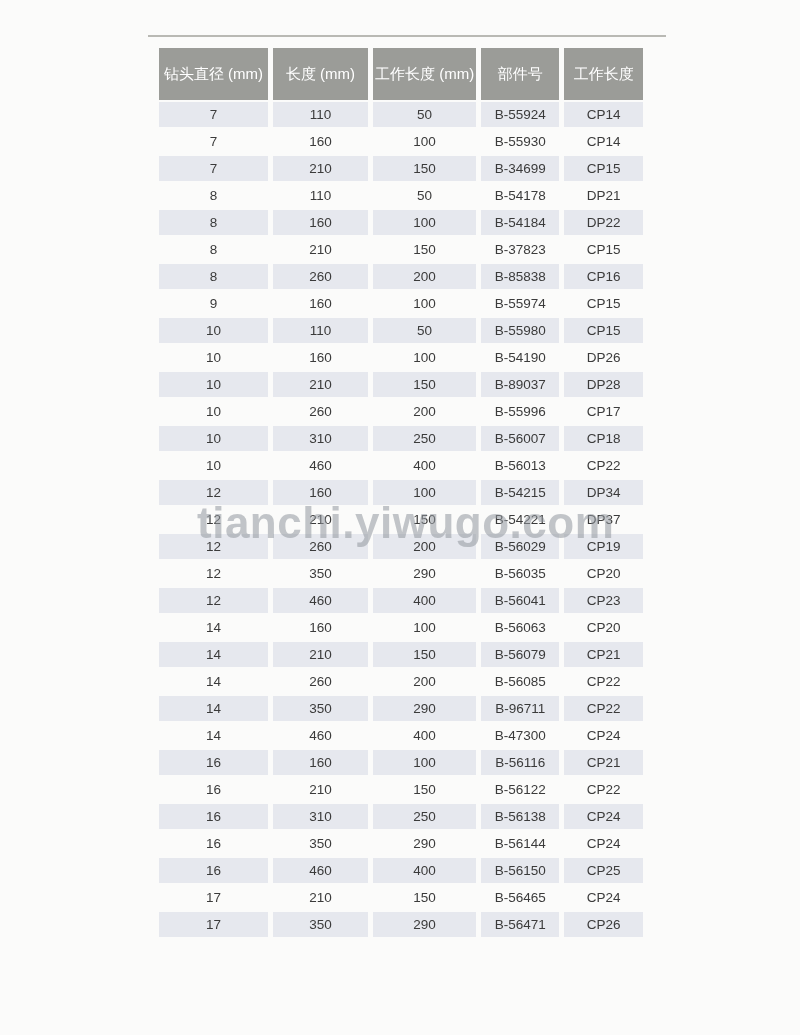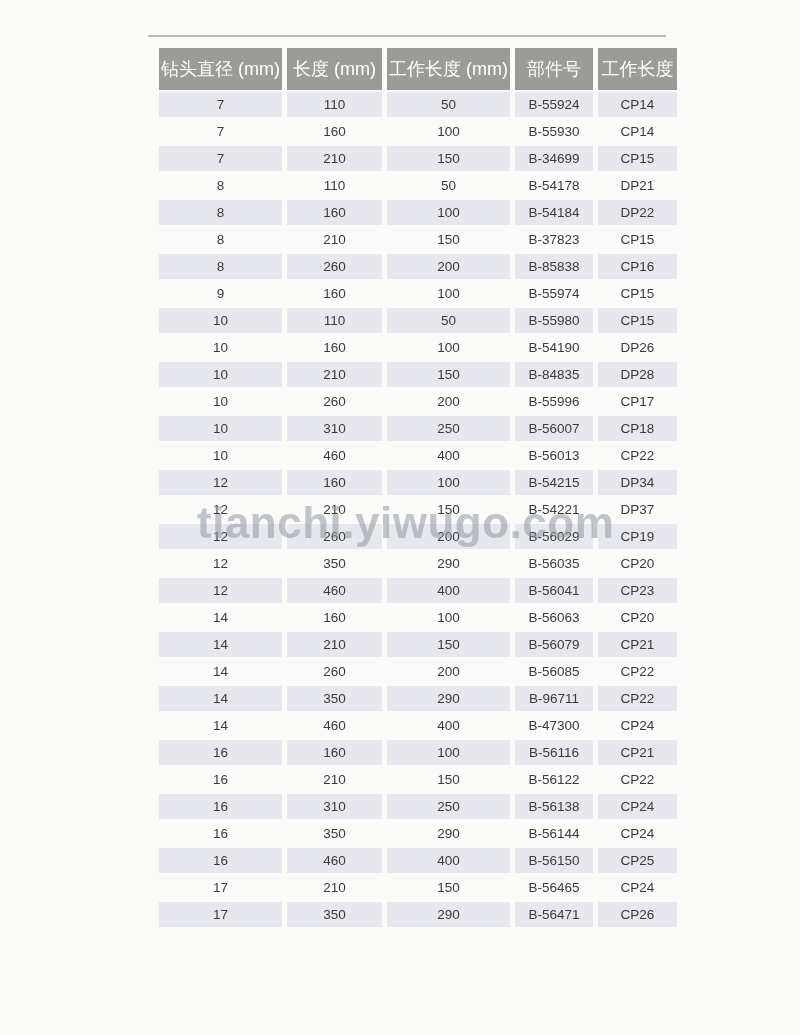--- a/index.html
+++ b/index.html
@@ -26,23 +26,23 @@
     position: absolute;
     left: 154px;
     top: 46px;
     border-collapse: separate;
     border-spacing: 5px 2px;
     table-layout: fixed;
   }
   table.spec-table th {
     background: #9b9c98;
     color: #ffffff;
-    font-size: 18px;
+    font-size: 15px;
     font-weight: normal;
-    height: 42px;
+    height: 52px;
     text-align: center;
     vertical-align: middle;
     padding: 0 2px;
     white-space: nowrap;
   }
   table.spec-table td {
     height: 25px;
     text-align: center;
     vertical-align: middle;
     font-size: 13.5px;
@@ -159,21 +159,21 @@
           <td>10</td>
           <td>160</td>
           <td>100</td>
           <td>B-54190</td>
           <td>DP26</td>
         </tr>
         <tr>
           <td>10</td>
           <td>210</td>
           <td>150</td>
-          <td>B-84835</td>
+          <td>B-89037</td>
           <td>DP28</td>
         </tr>
         <tr>
           <td>10</td>
           <td>260</td>
           <td>200</td>
           <td>B-55996</td>
           <td>CP17</td>
         </tr>
         <tr>

